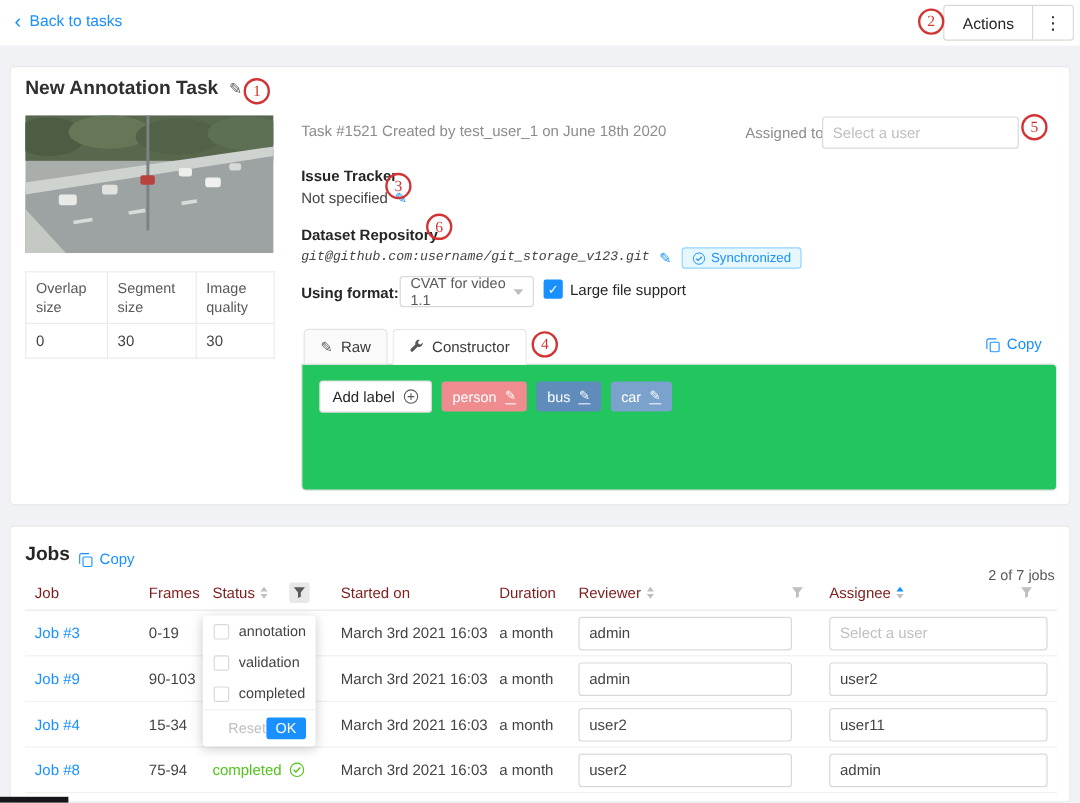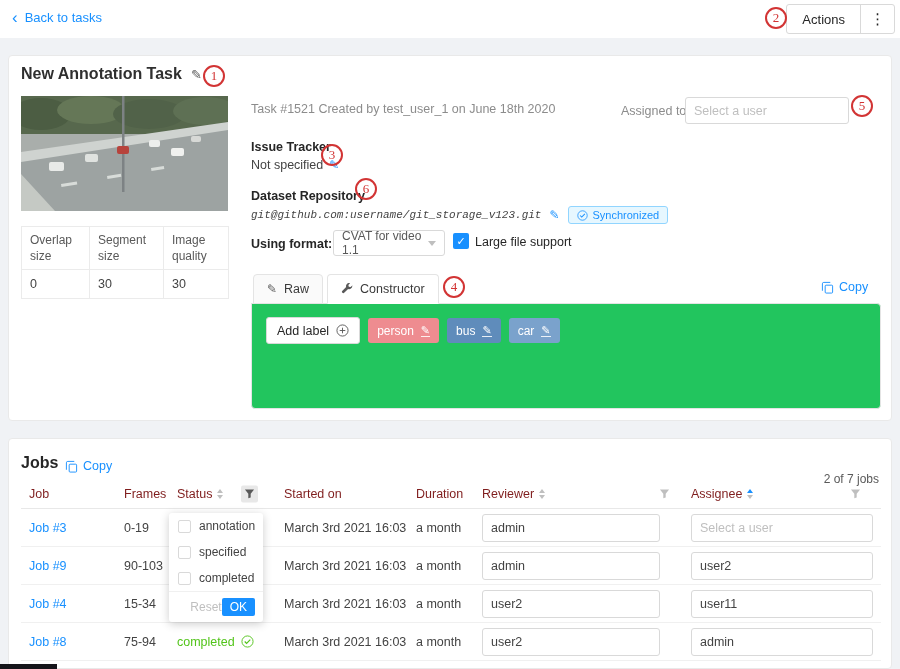--- a/index.html
+++ b/index.html
@@ -385,21 +385,21 @@
     </div>
   </div>
 
   <div class="status-dropdown">
     <div class="dd-item">
       <span class="dd-checkbox"></span>
       <span>annotation</span>
     </div>
     <div class="dd-item">
       <span class="dd-checkbox"></span>
-      <span>specified</span>
+      <span>validation</span>
     </div>
     <div class="dd-item">
       <span class="dd-checkbox"></span>
       <span>completed</span>
     </div>
     <div class="dd-footer">
       <span class="dd-reset">Reset</span>
       <button class="dd-ok">OK</button>
     </div>
   </div>

